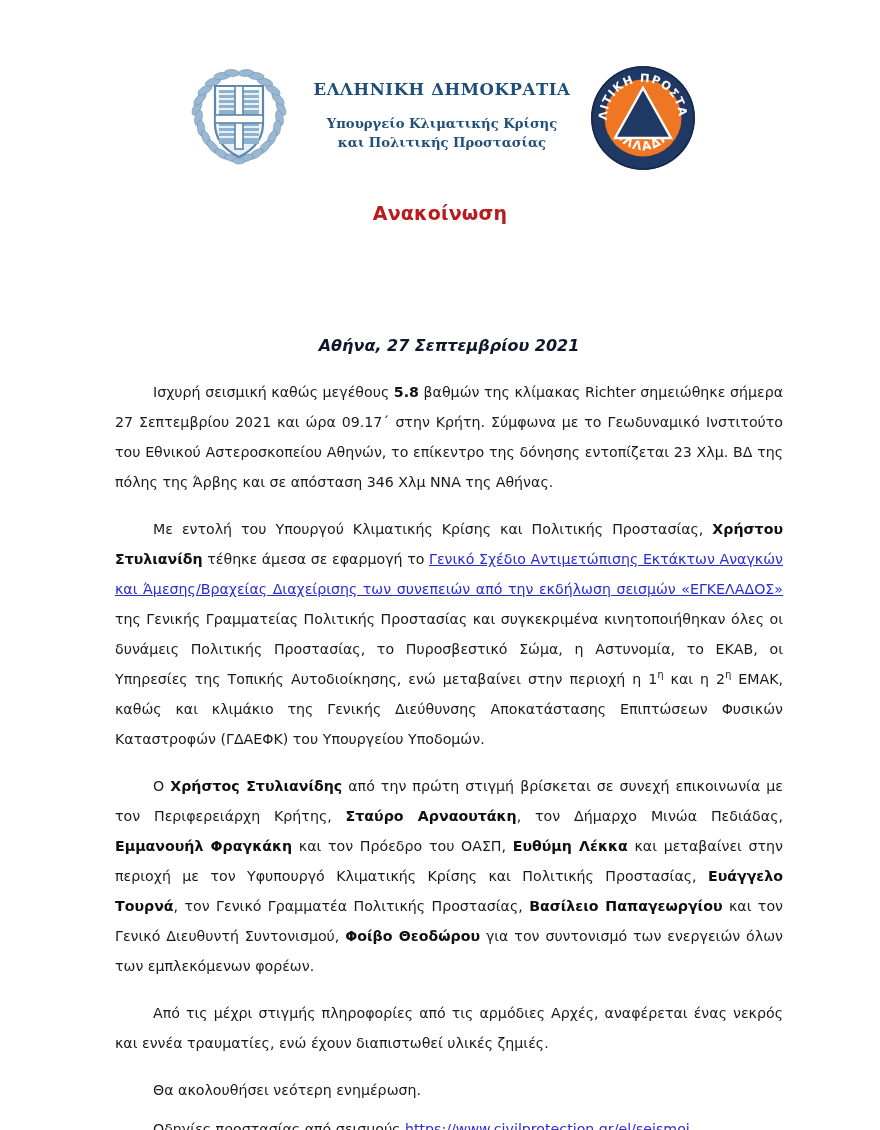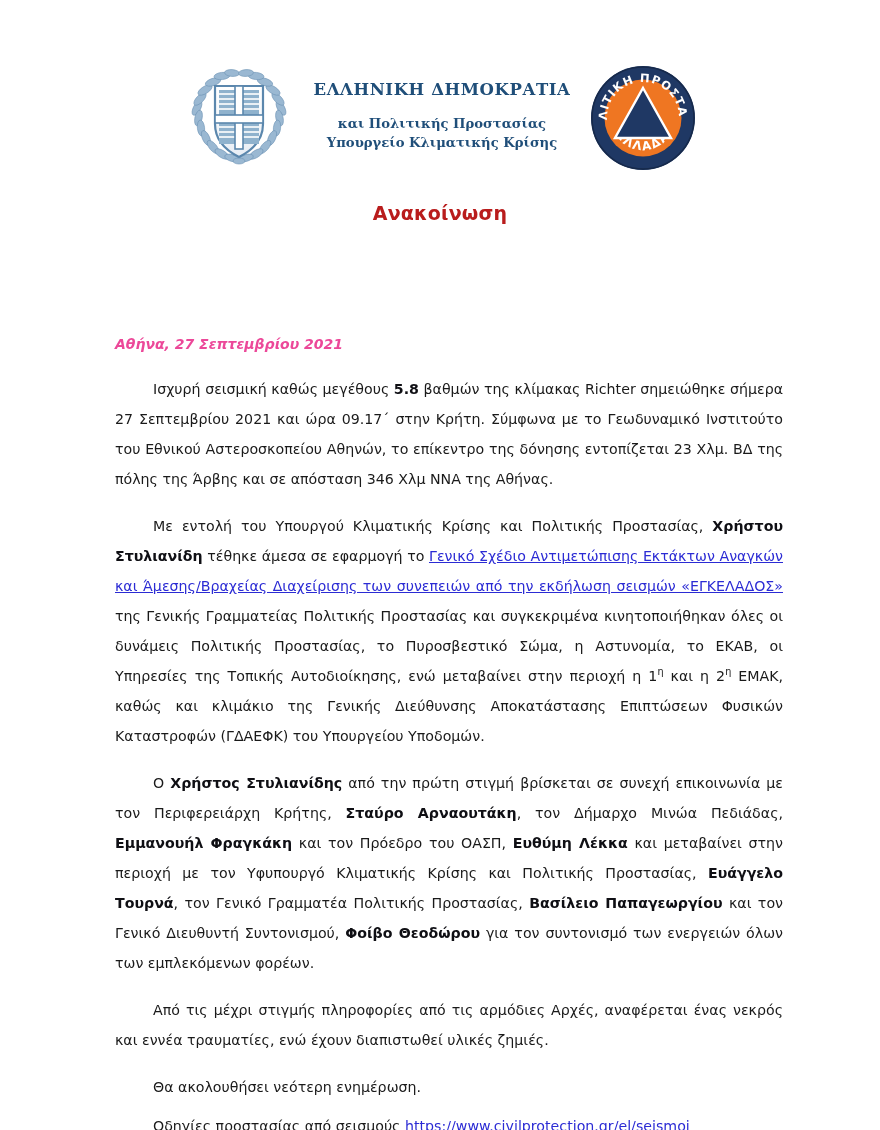--- a/index.html
+++ b/index.html
@@ -104,25 +104,25 @@
 
   
   .body-area {
     position: absolute;
     left: 115px;
     top: 336px;
     width: 668px;
   }
 
   .dateline {
-    text-align: left;
+    text-align: center;
     font-style: italic;
     font-weight: bold;
-    font-size: 14px;
-    color: #ec4899;
+    font-size: 16px;
+    color: #0f172a;
     margin: 0 0 22px 0;
   }
 
   p.para {
     margin: 0 0 17px 0;
     font-size: 14.2px;
     line-height: 30px;
     text-align: justify;
     text-indent: 38px;
     color: #1a1a1a;
@@ -229,22 +229,22 @@
         <g fill="#ffffff" stroke="#5b87ad" stroke-width="1.6">
           <rect x="52" y="24" width="8" height="63"></rect>
           <rect x="32" y="53" width="48" height="8"></rect>
         </g>
       </svg>
     </div>
 
     <div class="ministry-text">
       <div class="line-main">ΕΛΛΗΝΙΚΗ ΔΗΜΟΚΡΑΤΙΑ</div>
       <div class="sub-block">
+        <div class="line-sub">Υπουργείο Κλιματικής Κρίσης</div>
         <div class="line-sub">και Πολιτικής Προστασίας</div>
-        <div class="line-sub">Υπουργείο Κλιματικής Κρίσης</div>
       </div>
     </div>
 
     <div class="cp-logo-wrap">
       <svg width="108" height="108" viewBox="0 0 108 108" aria-hidden="true">
         <defs>
           <path id="arcTop" d="M 18 54 A 36 36 0 0 1 90 54"></path>
           <path id="arcBot" d="M 22 54 A 32 32 0 0 0 86 54"></path>
         </defs>
         <circle cx="54" cy="54" r="52" fill="#1f3864"></circle>

